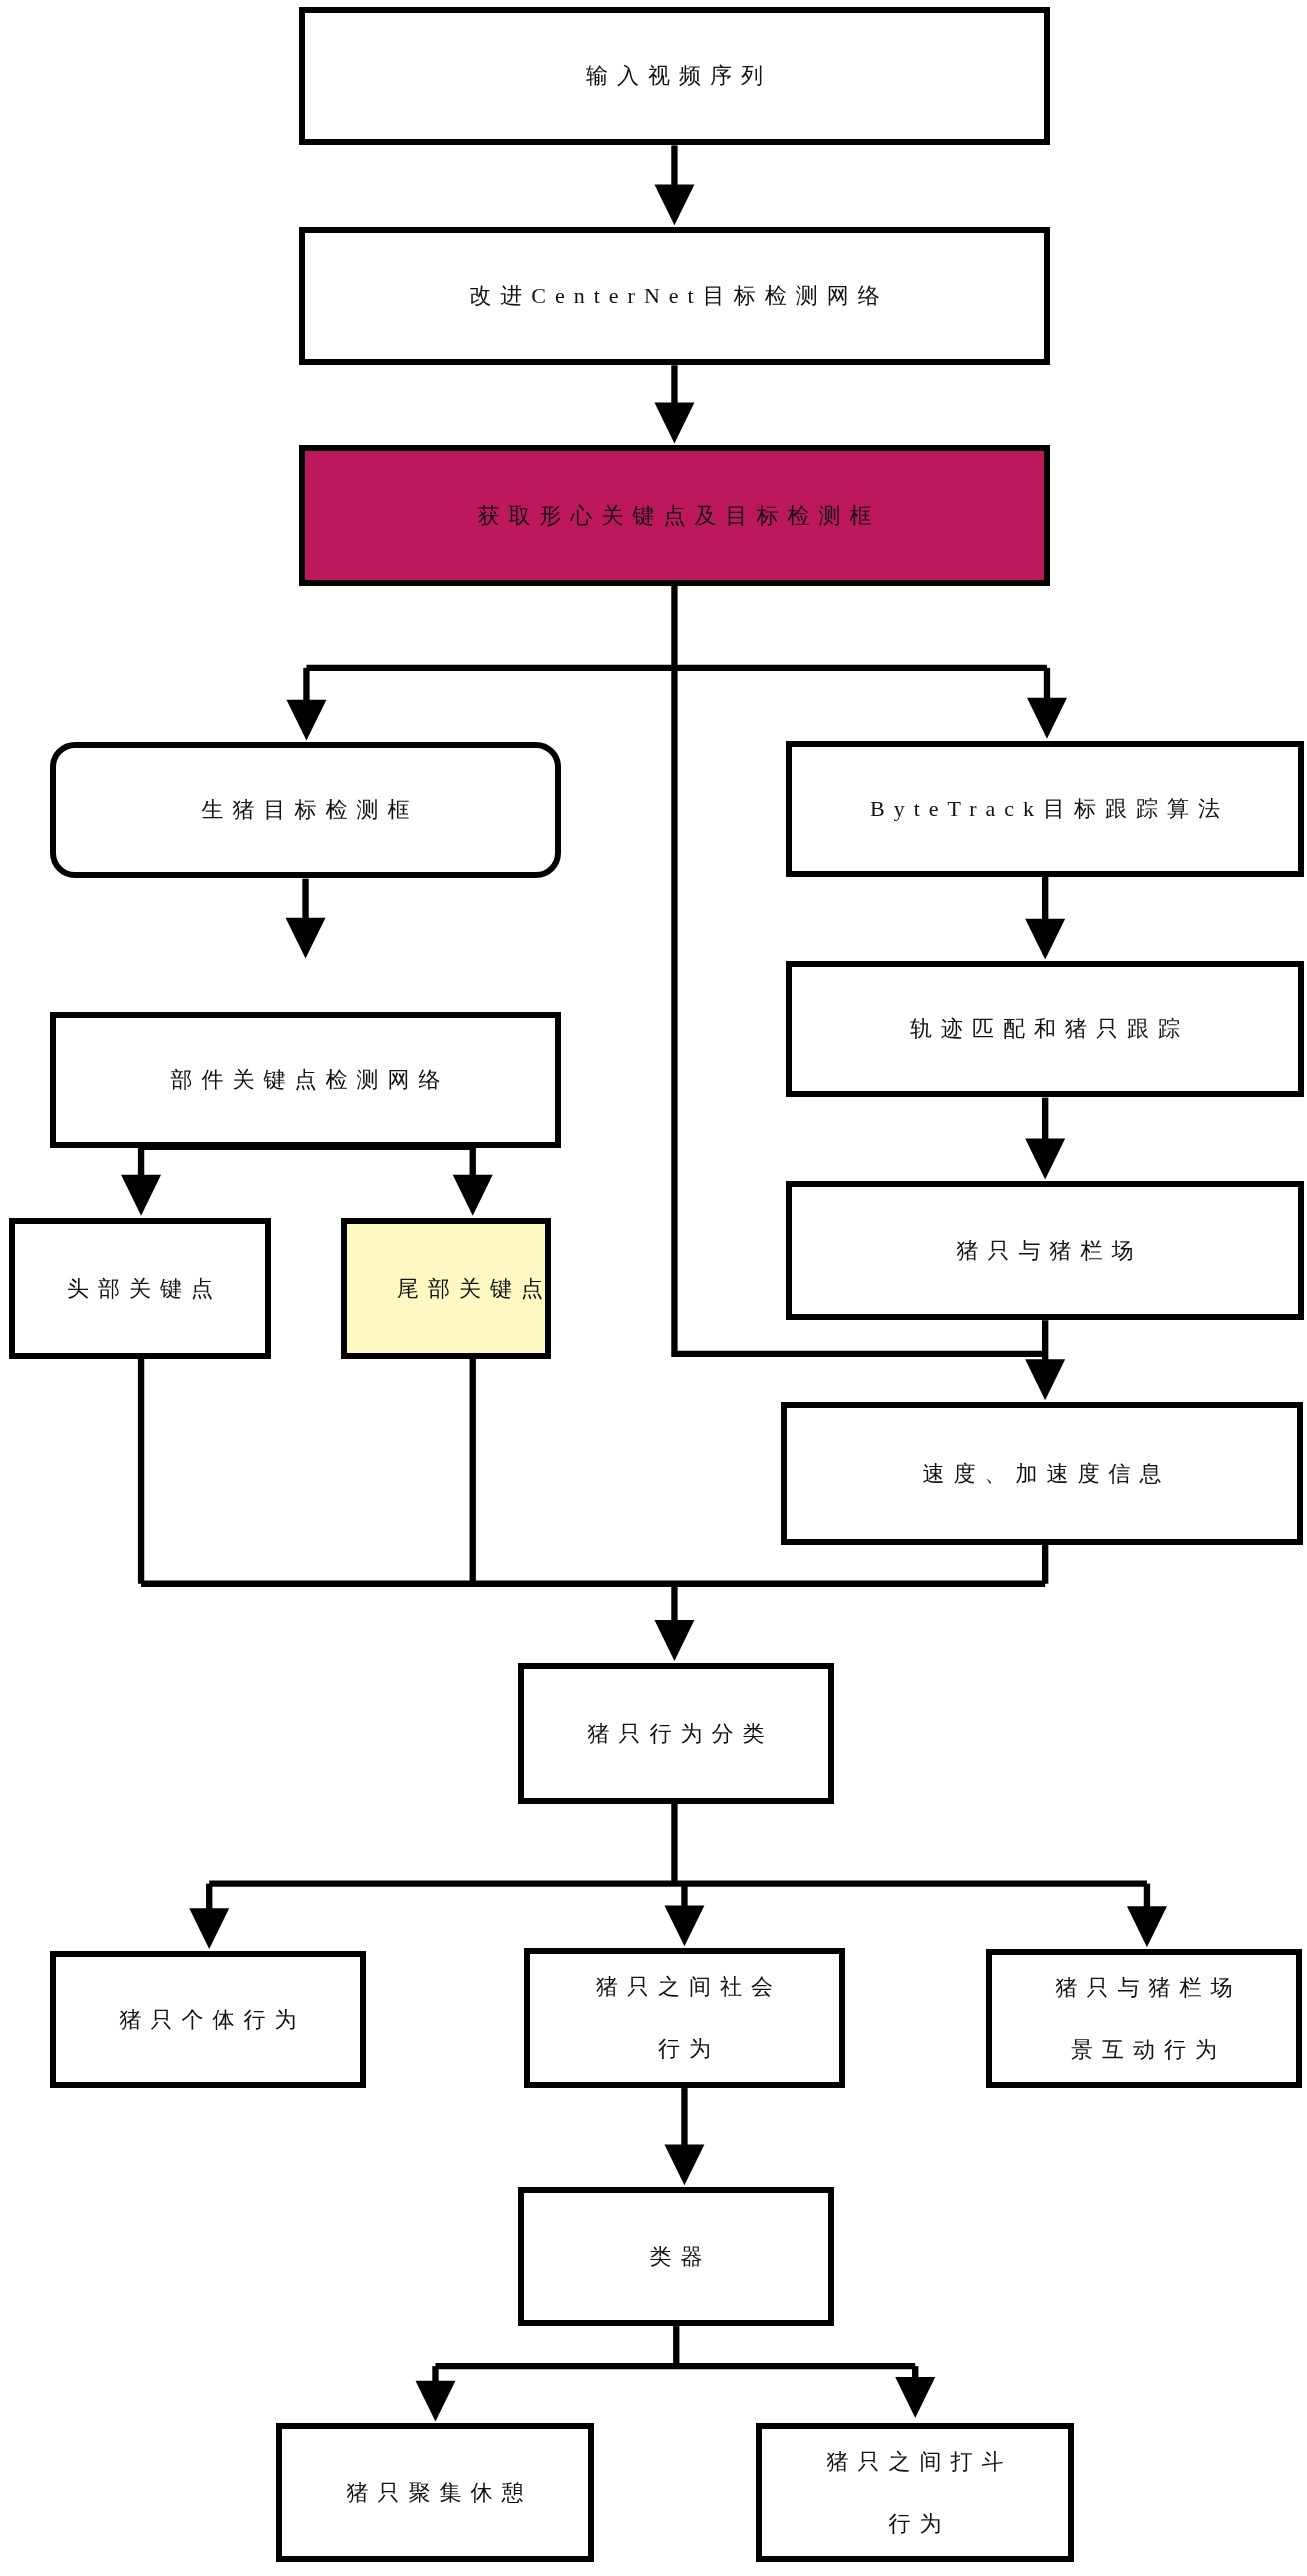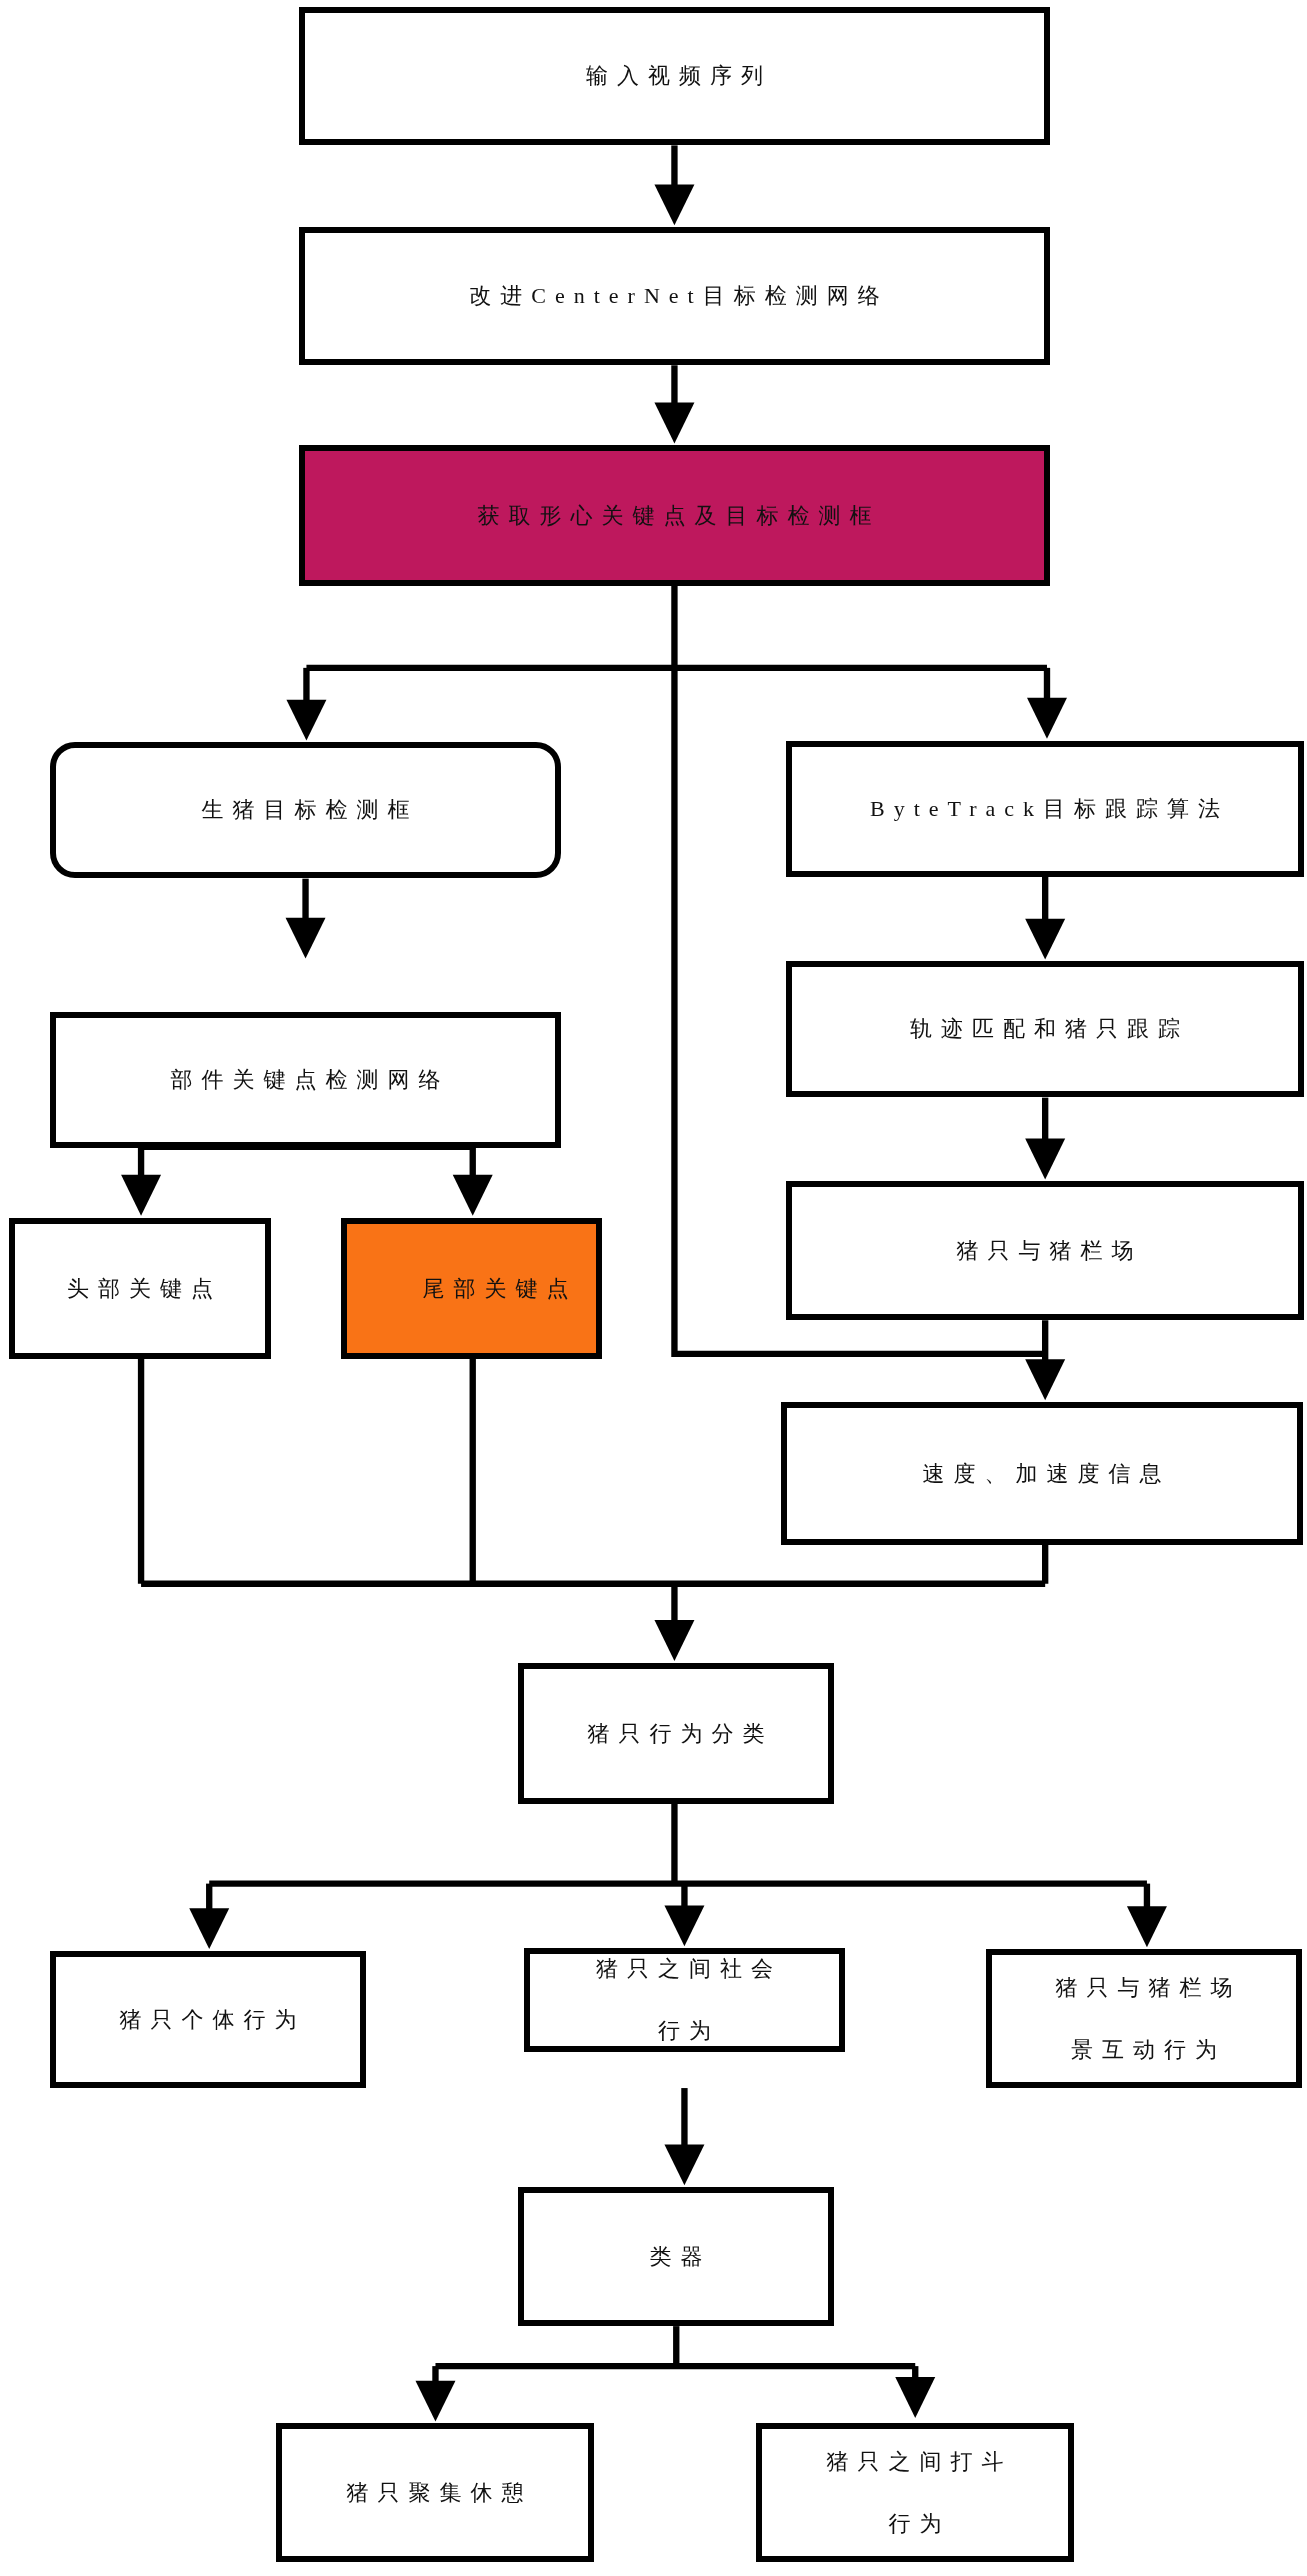--- a/index.html
+++ b/index.html
@@ -95,36 +95,36 @@
     </div>
     <div class="fbox" style="left: 50px; top: 1012px; width: 511px; height: 136px; border-color: rgb(0, 0, 0); background: rgb(255, 255, 255);">
       <span class="fline" style="color: rgb(17, 17, 17);">部件关键点检测网络</span>
     </div>
     <div class="fbox" style="left: 786px; top: 961px; width: 518px; height: 136px; border-color: rgb(0, 0, 0); background: rgb(255, 255, 255);">
       <span class="fline" style="color: rgb(17, 17, 17);">轨迹匹配和猪只跟踪</span>
     </div>
     <div class="fbox" style="left: 9px; top: 1218px; width: 262px; height: 141px; border-color: rgb(0, 0, 0); background: rgb(255, 255, 255);">
       <span class="fline" style="color: rgb(17, 17, 17);">头部关键点</span>
     </div>
-    <div class="fbox" style="left: 341px; top: 1218px; width: 261px; height: 141px; border-color: rgb(0, 0, 0); background: #f97316; padding-left: 48px;">
+    <div class="fbox" style="left: 341px; top: 1218px; width: 210px; height: 141px; border-color: rgb(0, 0, 0); background: #fef9c3; padding-left: 48px;">
       <span class="fline" style="color: rgb(17, 17, 17);">尾部关键点</span>
     </div>
     <div class="fbox" style="left: 786px; top: 1181px; width: 518px; height: 139px; border-color: rgb(0, 0, 0); background: rgb(255, 255, 255);">
       <span class="fline" style="color: rgb(17, 17, 17);">猪只与猪栏场</span>
     </div>
     <div class="fbox" style="left: 781px; top: 1402px; width: 522px; height: 143px; border-color: rgb(0, 0, 0); background: rgb(255, 255, 255);">
       <span class="fline" style="color: rgb(17, 17, 17);">速度、加速度信息</span>
     </div>
     <div class="fbox" style="left: 518px; top: 1663px; width: 316px; height: 141px; border-color: rgb(0, 0, 0); background: rgb(255, 255, 255);">
       <span class="fline" style="color: rgb(17, 17, 17);">猪只行为分类</span>
     </div>
     <div class="fbox" style="left: 50px; top: 1951px; width: 316px; height: 137px; border-color: rgb(0, 0, 0); background: rgb(255, 255, 255);">
       <span class="fline" style="color: rgb(17, 17, 17);">猪只个体行为</span>
     </div>
-    <div class="fbox" style="left: 524px; top: 1948px; width: 321px; height: 104px; border-color: rgb(0, 0, 0); background: rgb(255, 255, 255);">
+    <div class="fbox" style="left: 524px; top: 1948px; width: 321px; height: 140px; border-color: rgb(0, 0, 0); background: rgb(255, 255, 255);">
       <span class="fline" style="color: rgb(17, 17, 17);">猪只之间社会</span>
       <span class="fline" style="color: rgb(17, 17, 17);">行为</span>
     </div>
     <div class="fbox" style="left: 986px; top: 1949px; width: 316px; height: 139px; border-color: rgb(0, 0, 0); background: rgb(255, 255, 255);">
       <span class="fline" style="color: rgb(17, 17, 17);">猪只与猪栏场</span>
       <span class="fline" style="color: rgb(17, 17, 17);">景互动行为</span>
     </div>
     <div class="fbox" style="left: 518px; top: 2187px; width: 316px; height: 139px; border-color: rgb(0, 0, 0); background: rgb(255, 255, 255);">
       <span class="fline" style="color: rgb(17, 17, 17);">类器</span>
     </div>

